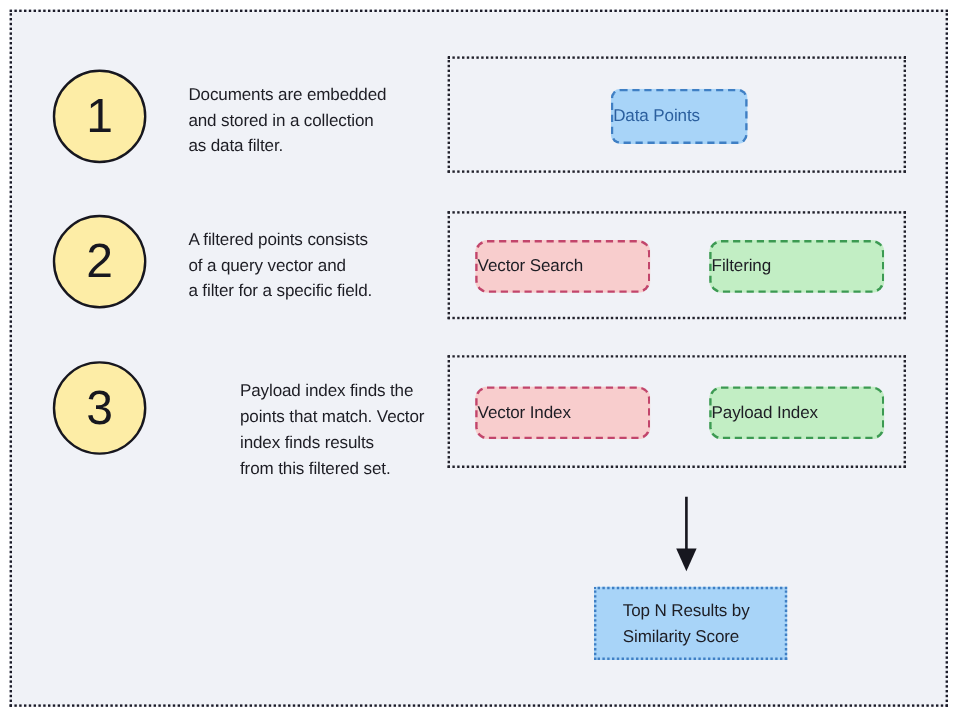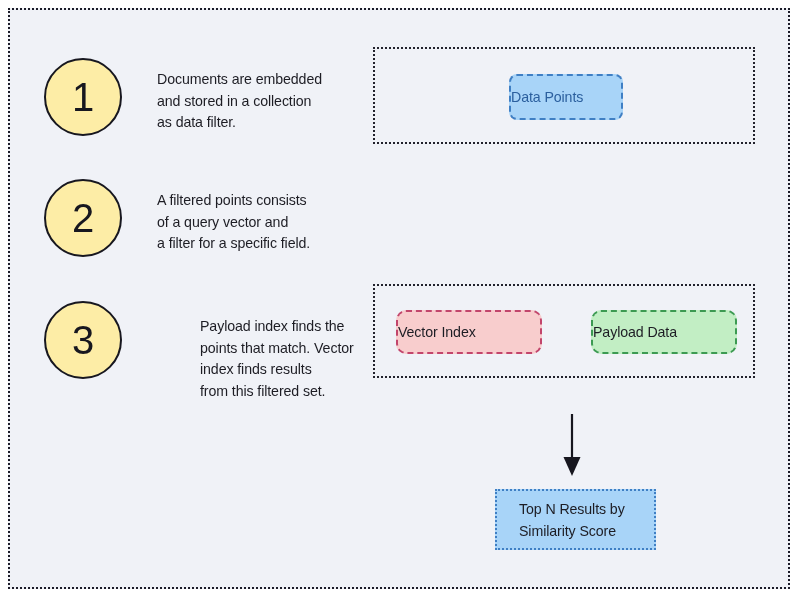--- a/index.html
+++ b/index.html
@@ -154,27 +154,35 @@
 index finds results
 from this filtered set.</div>
     </div>
 
     <div class="group-box" style="left:363px; top:37px; width:382px; height:97px;">
       <div class="group-inner node-blue" style="left:134px; top:25px; width:114px; height:46px;">
         <span>Data Points</span>
       </div>
     </div>
 
+    <div class="group-box" style="left:363px; top:166px; width:382px; height:90px;">
+      <div class="group-inner node-pink" style="left:21px; top:22px; width:146px; height:44px;">
+        <span>Vector Search</span>
+      </div>
+      <div class="group-inner node-green" style="left:216px; top:22px; width:146px; height:44px;">
+        <span>Filtering</span>
+      </div>
+    </div>
 
-    <div class="group-box" style="left:363px; top:274px; width:382px; height:94px;">
+    <div class="group-box" style="left:363px; top:286px; width:382px; height:94px;">
       <div class="group-inner node-pink" style="left:21px; top:24px; width:146px; height:44px;">
         <span>Vector Index</span>
       </div>
       <div class="group-inner node-green" style="left:216px; top:24px; width:146px; height:44px;">
-        <span>Payload Data</span>
+        <span>Payload Index</span>
       </div>
     </div>
 
     <div id="arrow-wrap">
       <svg width="44" height="72" viewBox="0 0 44 72">
         <line x1="22" y1="4" x2="22" y2="50" stroke="#17171f" stroke-width="2.2"></line>
         <polygon points="22,66 13.5,47 30.5,47" fill="#17171f"></polygon>
       </svg>
     </div>
 

